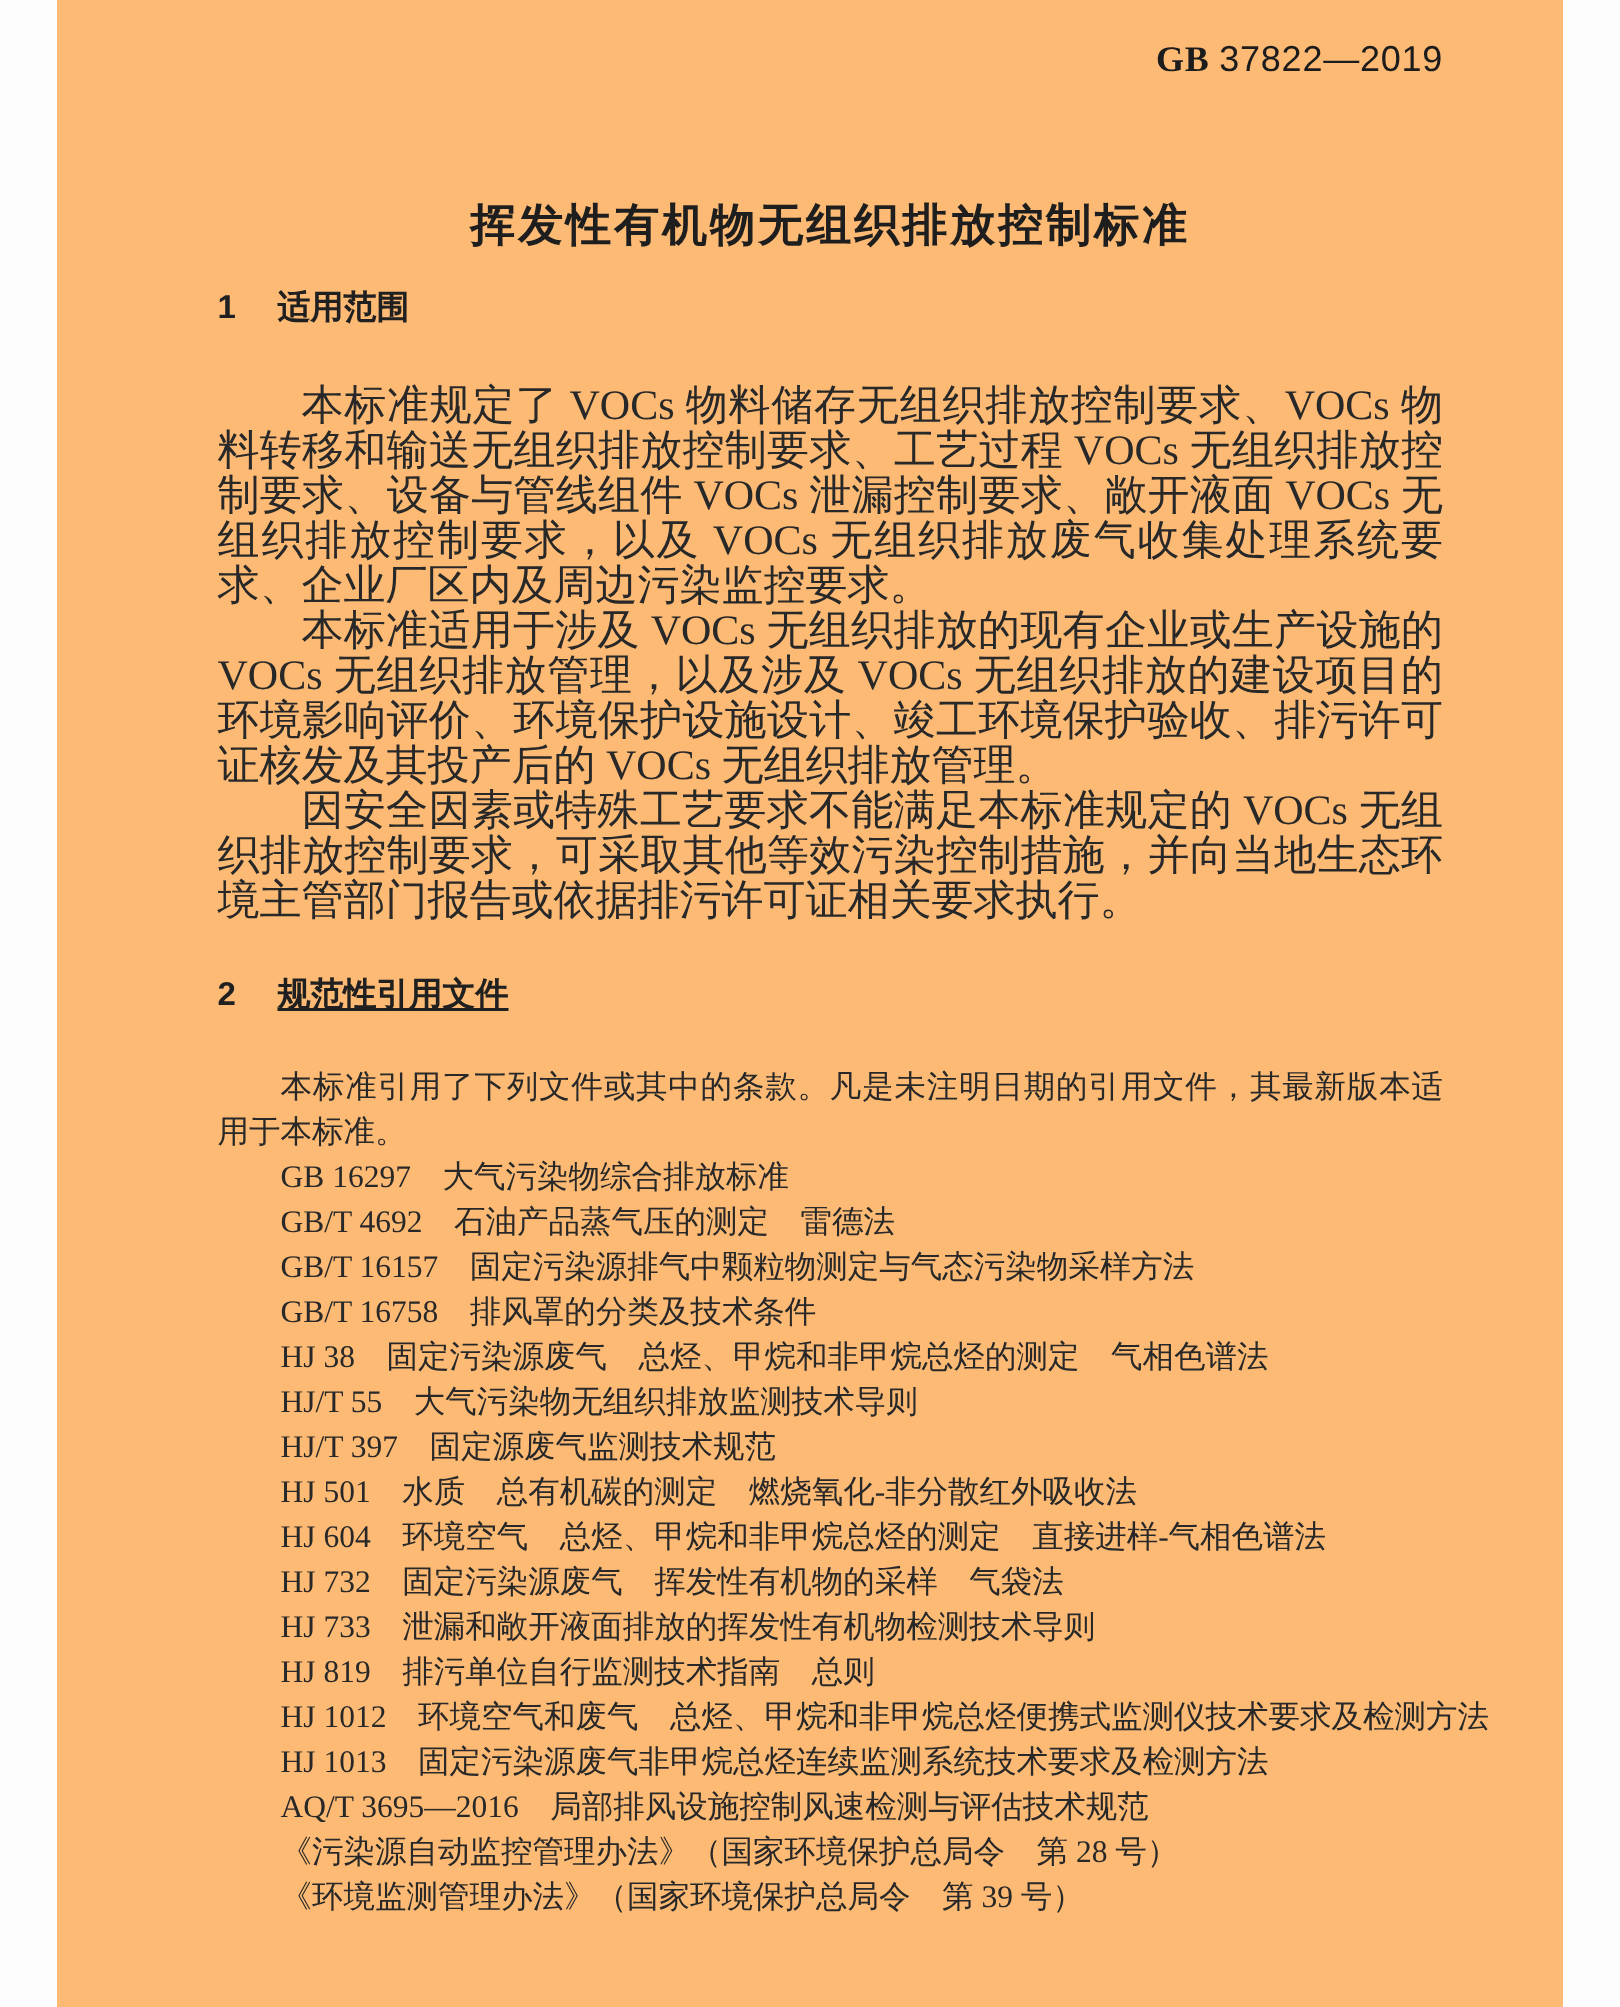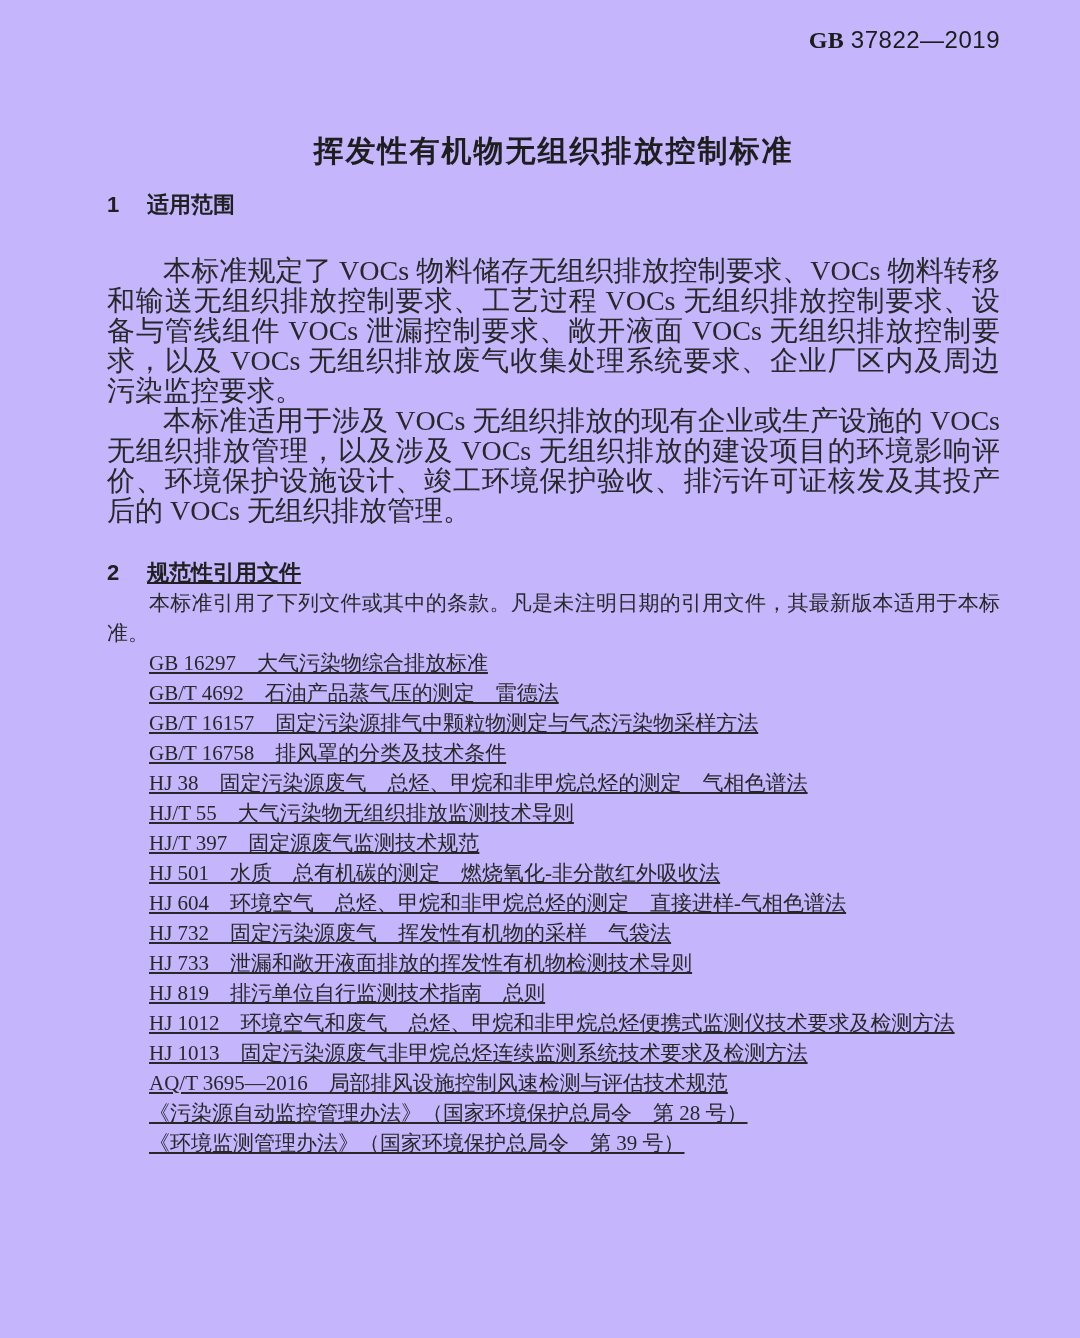--- a/index.html
+++ b/index.html
@@ -2,24 +2,24 @@
 <html lang="zh"><head>
 <meta charset="utf-8">
 <style>
   html, body {
     margin: 0;
     padding: 0;
     background: #fdfdfd;
   }
   .page {
     position: relative;
-    width: 1080px;
+    width: 1004px;
     height: 1338px;
     margin: 0 auto;
-    background: #c4b5fd;
+    background: #fdba74;
     overflow: hidden;
     color: #252525;
     font-family: "Liberation Serif", "DejaVu Serif", serif;
   }
   .content {
     padding: 24px 80px 0 107px;
   }
   
   .doc-header {
     text-align: right;
@@ -66,37 +66,37 @@
   }
   .body-block p {
     margin: 0;
     font-size: 28px;
     line-height: 30px;
     text-align: justify;
     text-indent: 2em;
     color: #282828;
   }
   .refs-block {
+    margin-top: 31px;
   }
   .refs-block .intro {
     margin: 0;
     font-size: 21px;
     line-height: 30px;
     text-indent: 2em;
     text-align: justify;
     color: #282828;
   }
   .refs-block .ref-line {
     margin: 0;
     font-size: 21px;
     line-height: 30px;
     padding-left: 2em;
     white-space: nowrap;
     color: #282828;
-    text-decoration: underline;
   }
 </style>
 </head>
 <body>
 
 <div class="page">
   <div class="content">
 
     <div class="doc-header">
       <span class="code-prefix">GB</span>
@@ -106,20 +106,21 @@
 
     <h1 class="doc-title">挥发性有机物无组织排放控制标准</h1>
 
     <div class="section-heading s1">
       <span class="sec-num">1</span><span>适用范围</span>
     </div>
 
     <div class="body-block">
       <p>本标准规定了 VOCs 物料储存无组织排放控制要求、VOCs 物料转移和输送无组织排放控制要求、工艺过程 VOCs 无组织排放控制要求、设备与管线组件 VOCs 泄漏控制要求、敞开液面 VOCs 无组织排放控制要求，以及 VOCs 无组织排放废气收集处理系统要求、企业厂区内及周边污染监控要求。</p>
       <p>本标准适用于涉及 VOCs 无组织排放的现有企业或生产设施的 VOCs 无组织排放管理，以及涉及 VOCs 无组织排放的建设项目的环境影响评价、环境保护设施设计、竣工环境保护验收、排污许可证核发及其投产后的 VOCs 无组织排放管理。</p>
+      <p>因安全因素或特殊工艺要求不能满足本标准规定的 VOCs 无组织排放控制要求，可采取其他等效污染控制措施，并向当地生态环境主管部门报告或依据排污许可证相关要求执行。</p>
     </div>
 
     <div class="section-heading s2">
       <span class="sec-num">2</span><span>规范性引用文件</span>
     </div>
 
     <div class="refs-block">
       <p class="intro">本标准引用了下列文件或其中的条款。凡是未注明日期的引用文件，其最新版本适用于本标准。</p>
       <p class="ref-line">GB 16297　大气污染物综合排放标准</p>
       <p class="ref-line">GB/T 4692　石油产品蒸气压的测定　雷德法</p>

